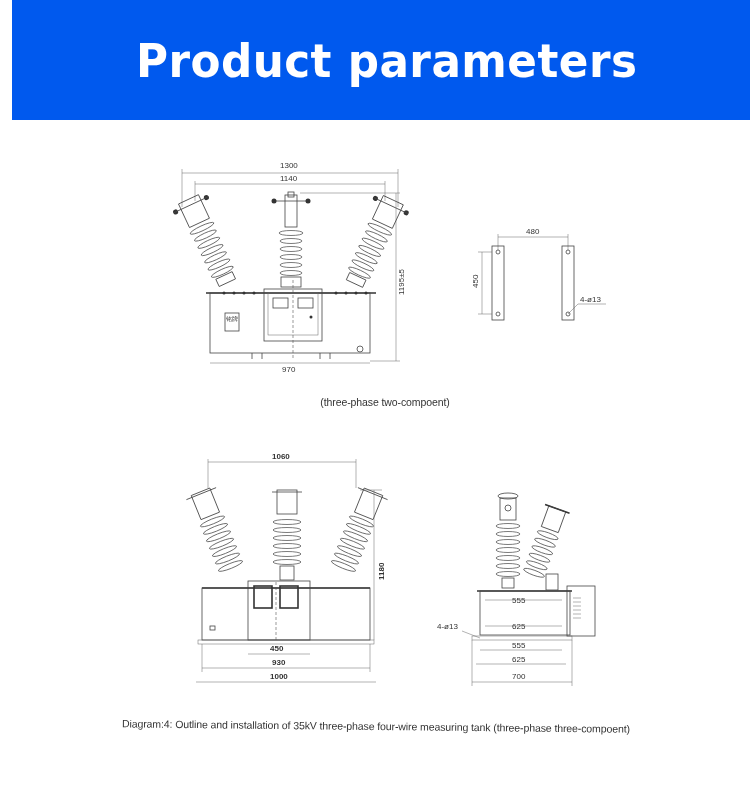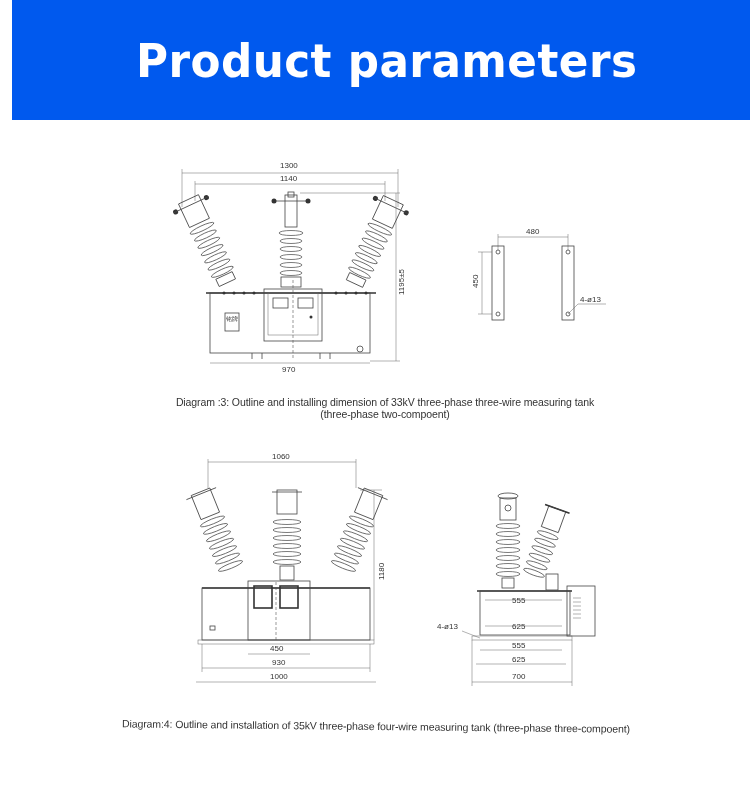--- a/index.html
+++ b/index.html
@@ -139,25 +139,24 @@
     <line class="lt" x1="22" y1="92" x2="36" y2="92"></line>
     <line class="lt" x1="26" y1="30" x2="26" y2="92"></line>
     <text class="dim" transform="translate(22 66) rotate(-90)">450</text>
     <line class="lt" x1="112" y1="92" x2="122" y2="82"></line>
     <line class="lt" x1="122" y1="82" x2="150" y2="82"></line>
     <text class="dim" x="124" y="80">4-ø13</text>
   </svg>
 </div>
 
 <div class="caption" style="left:160px;top:396px;width:450px;">
-  <div>Diagram :3: Outline and installing dimension of 33kV three-phase three-wire measuring tank</div>
   <div>(three-phase two-compoent)</div>
 </div>
 
-<div class="drawing" style="left:190px;top:450px;width:200px;height:240px;">
+<div class="drawing" style="left:190px;top:450px;width:200px;height:240px;font-weight:bold;">
   <svg width="200" height="240" viewBox="0 0 200 240">
 
     <line class="lt" x1="18" y1="12" x2="166" y2="12"></line>
     <line class="lt" x1="18" y1="9" x2="18" y2="38"></line>
     <line class="lt" x1="166" y1="9" x2="166" y2="38"></line>
     <text class="dim" x="82" y="9">1060</text>
 
     <g transform="rotate(-22 30 90)">
       <rect x="20" y="38" width="20" height="26" class="ln" fill="#fff"></rect>
       <line class="ln" x1="14" y1="40" x2="46" y2="40"></line>

